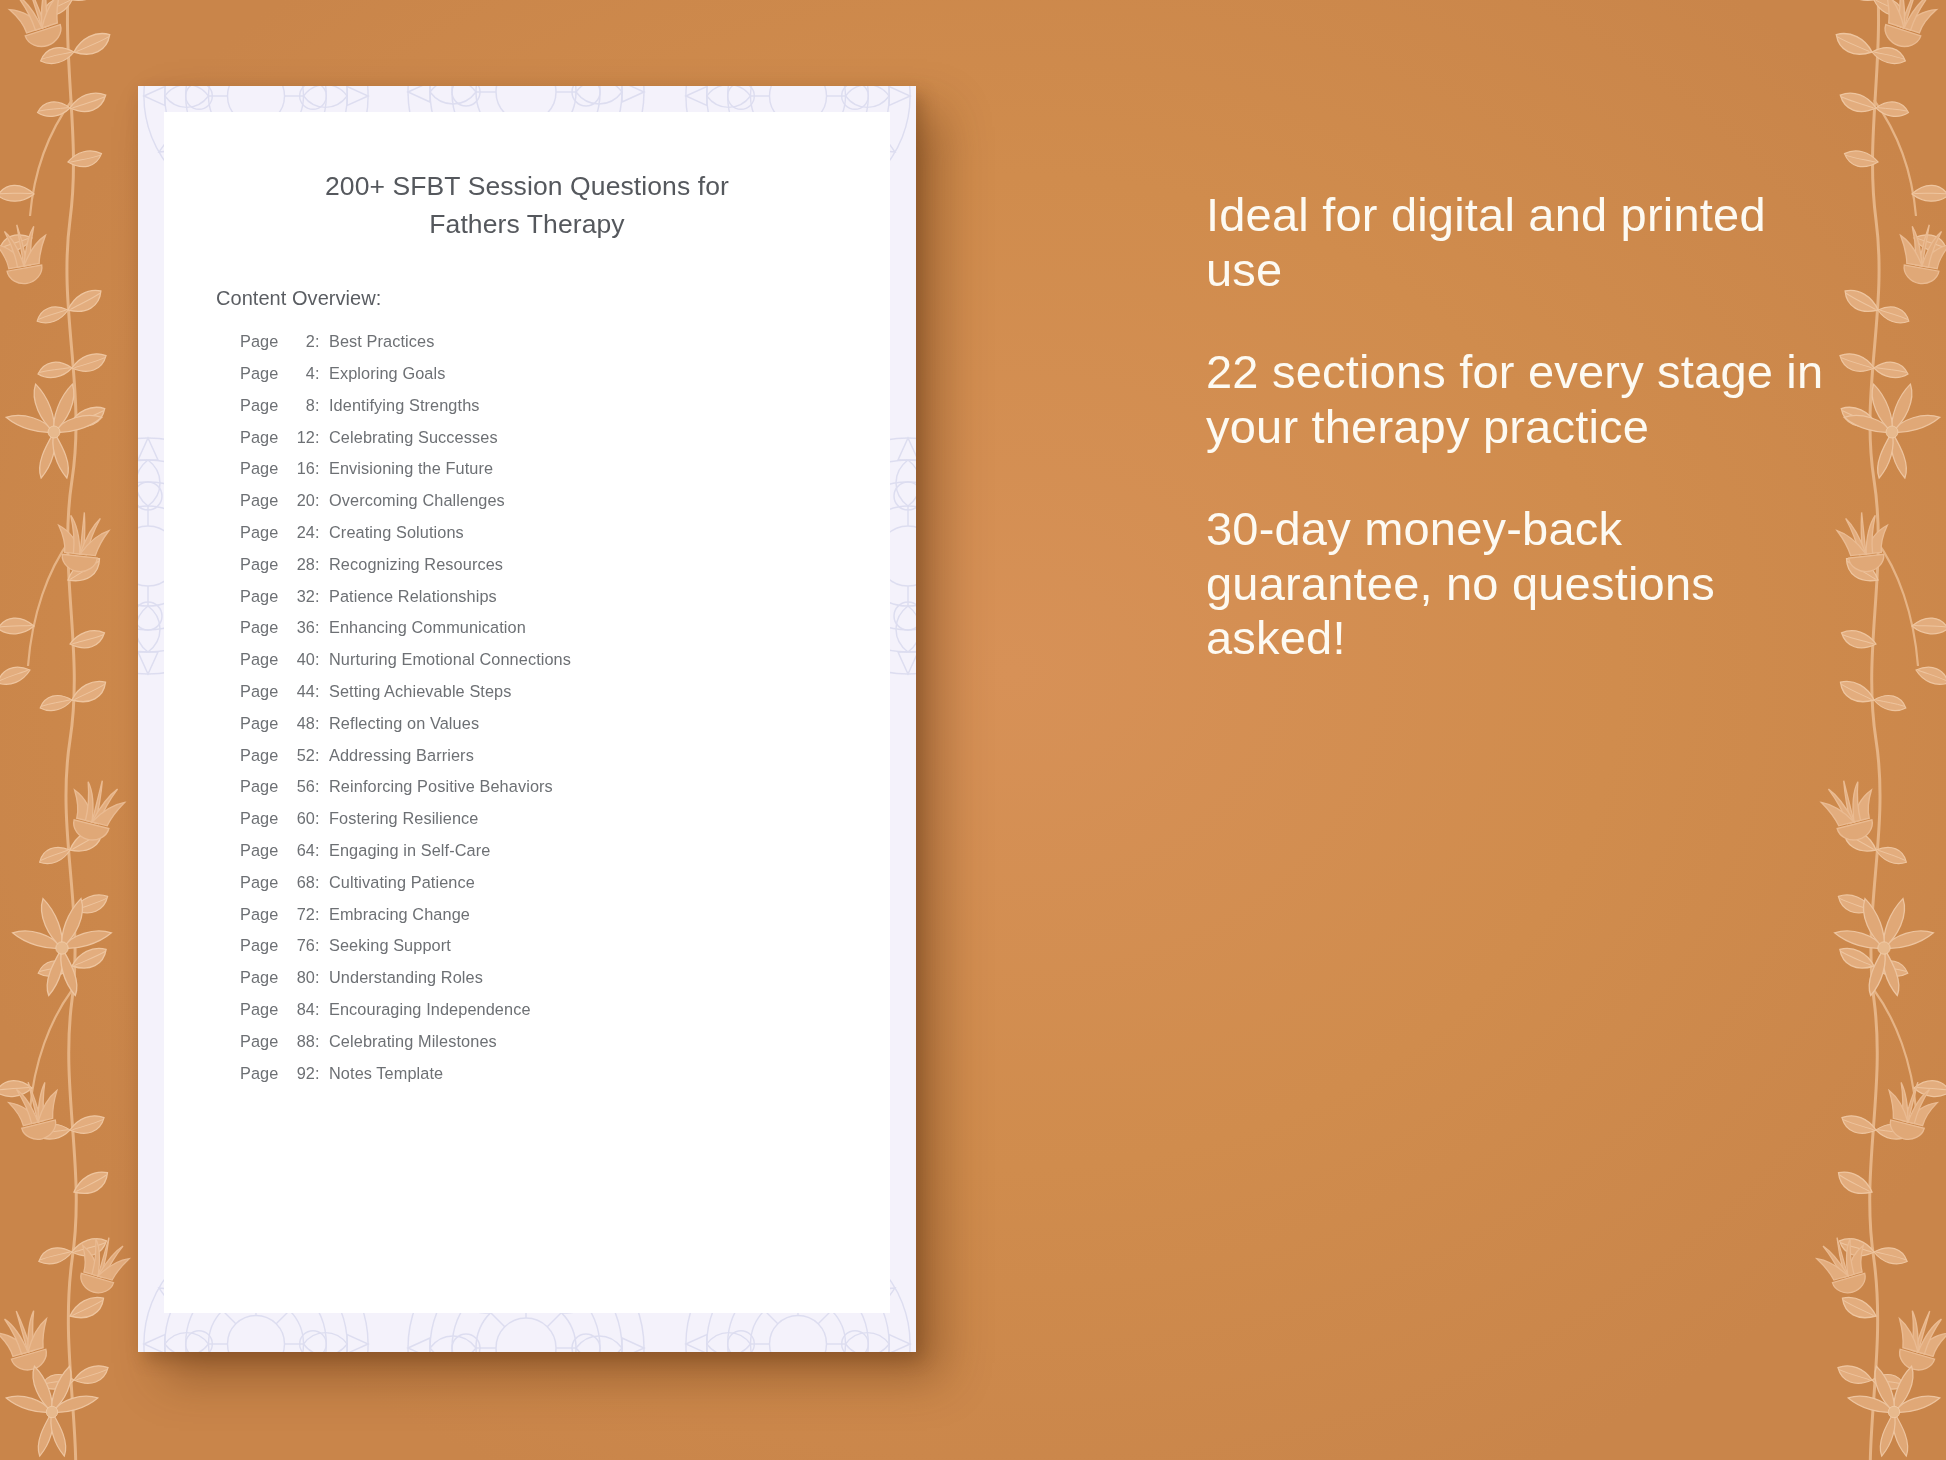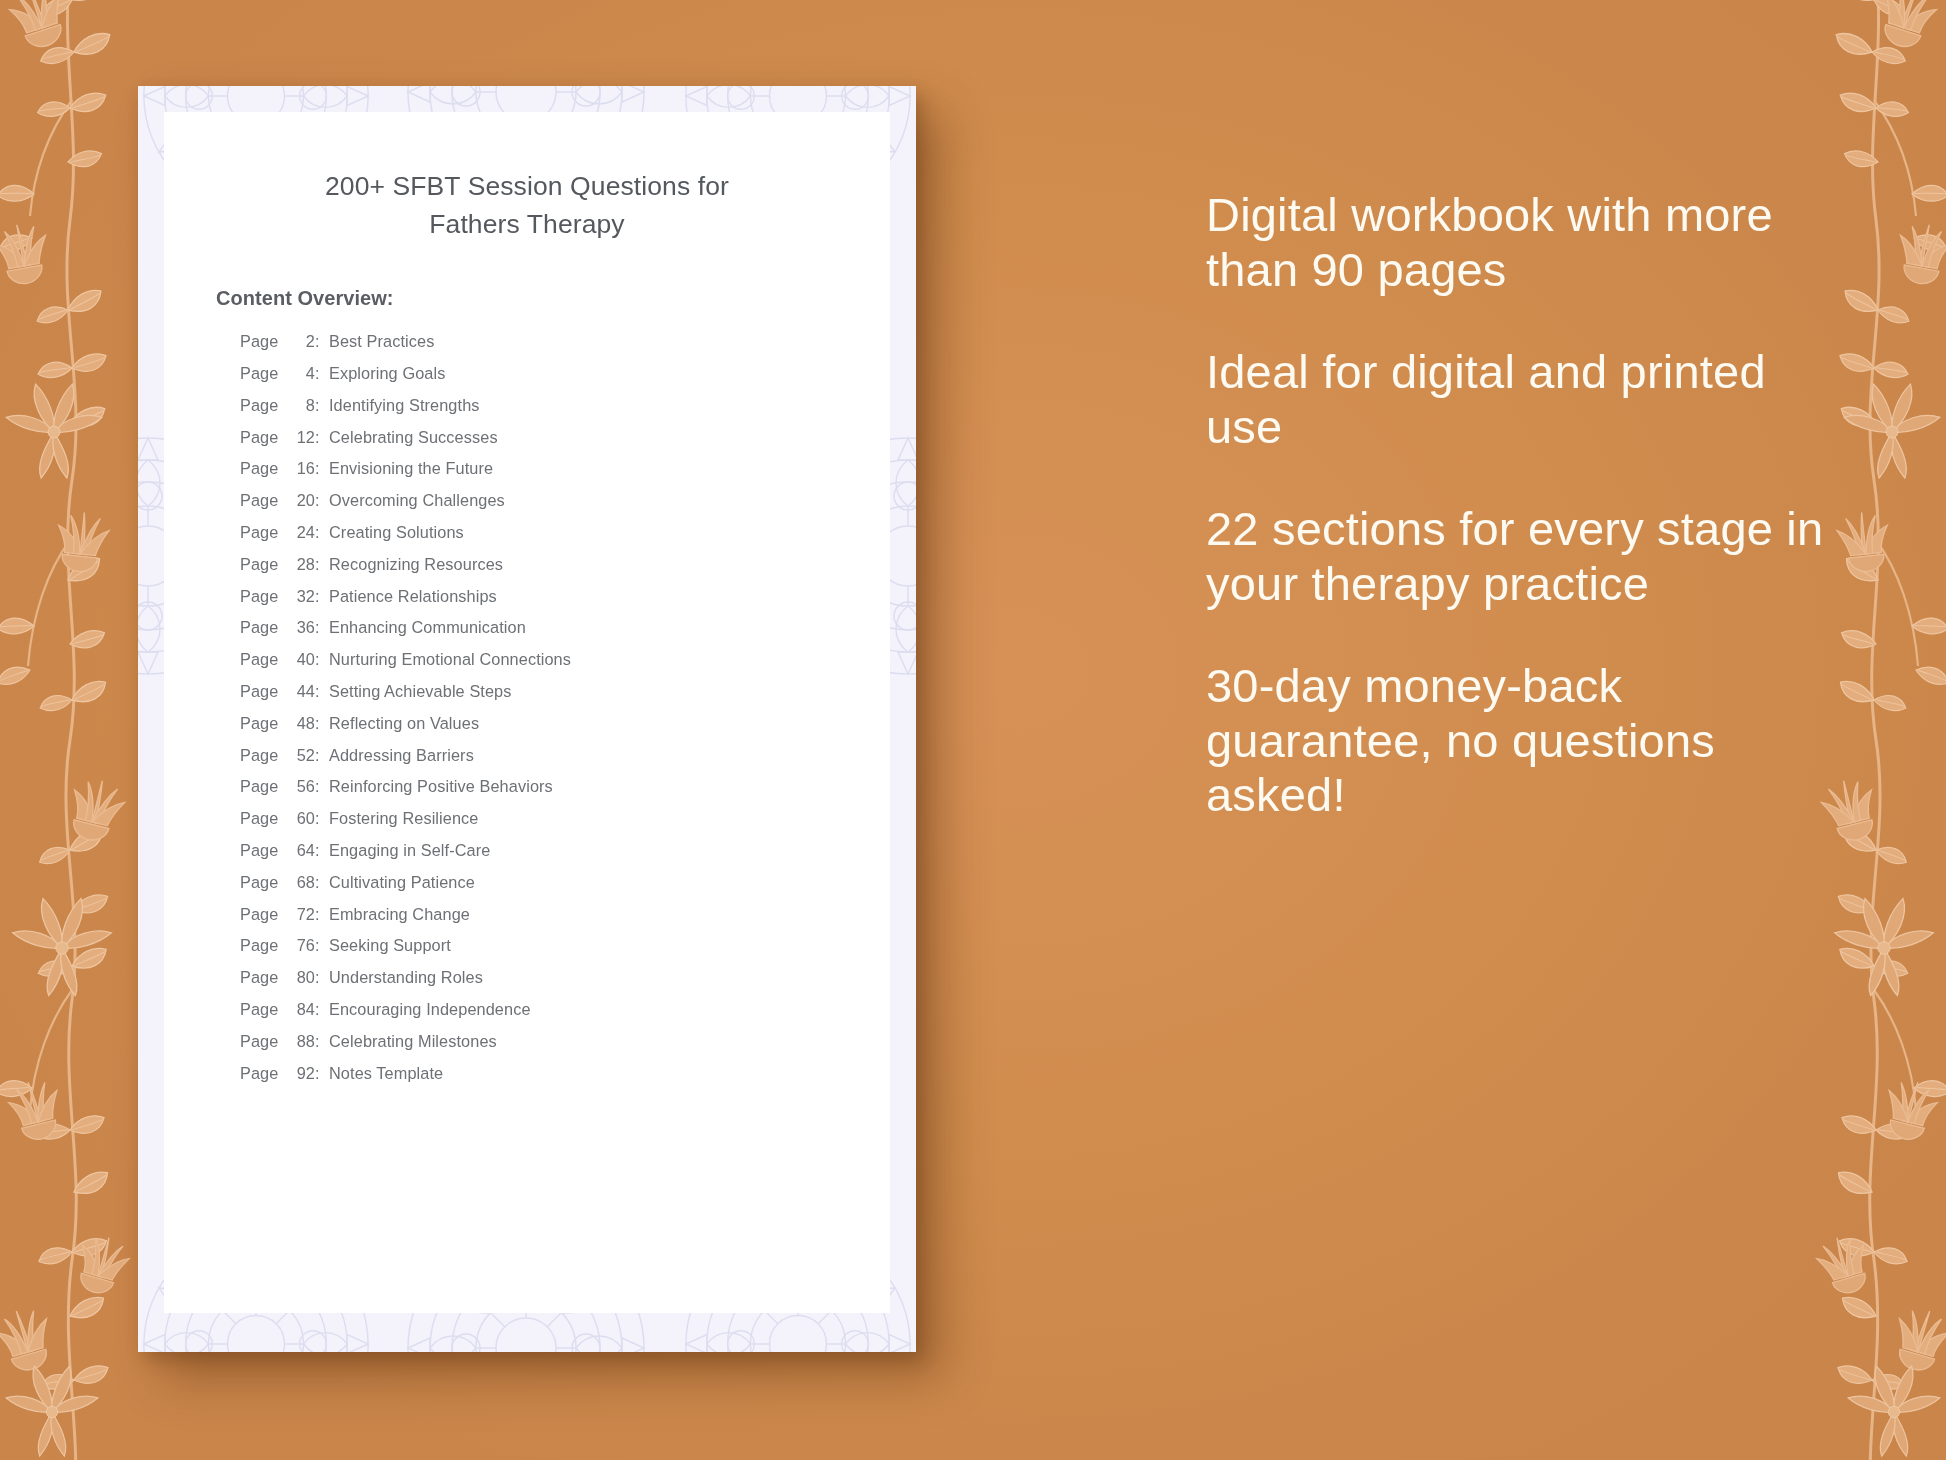--- a/index.html
+++ b/index.html
@@ -71,21 +71,21 @@
     font-size: 26.5px;
     font-weight: 400;
     line-height: 1.42;
     color: #55585d;
     letter-spacing: 0.1px;
   }
   #content-overview-label {
     margin: 0;
     padding: 44px 0 0 52px;
     font-size: 20px;
-    font-weight: 700;
+    font-weight: 400;
     color: #5a5d62;
     letter-spacing: 0.05px;
   }
 
   #toc-list {
     list-style: none;
     margin: 0;
     padding: 22px 0 0 76px;
   }
   .toc-row {
@@ -485,19 +485,18 @@
             <span class="toc-num">92</span>
             <span class="toc-colon">:</span>
             <span class="toc-title">Notes Template</span>
         </li>
       </ul>
 
     </div>
   </div>
 
   <div id="marketing">
-    <p class="mk-line">Digital workbook with more than 90 pages</p>
     <p class="mk-line">Ideal for digital and printed use</p>
     <p class="mk-line">22 sections for every stage in your therapy practice</p>
     <p class="mk-line">30-day money-back guarantee, no questions asked!</p>
   </div>
 
 </div>
 
 </body></html>

